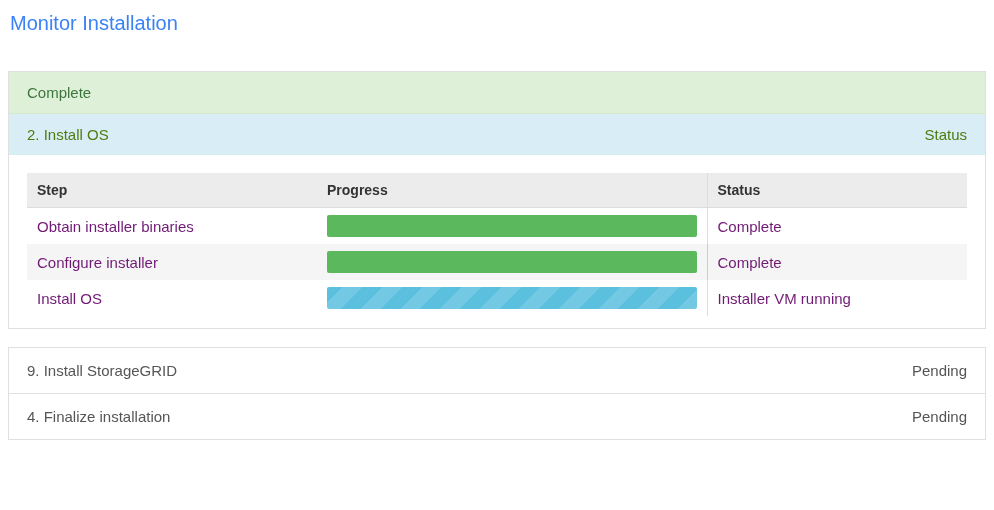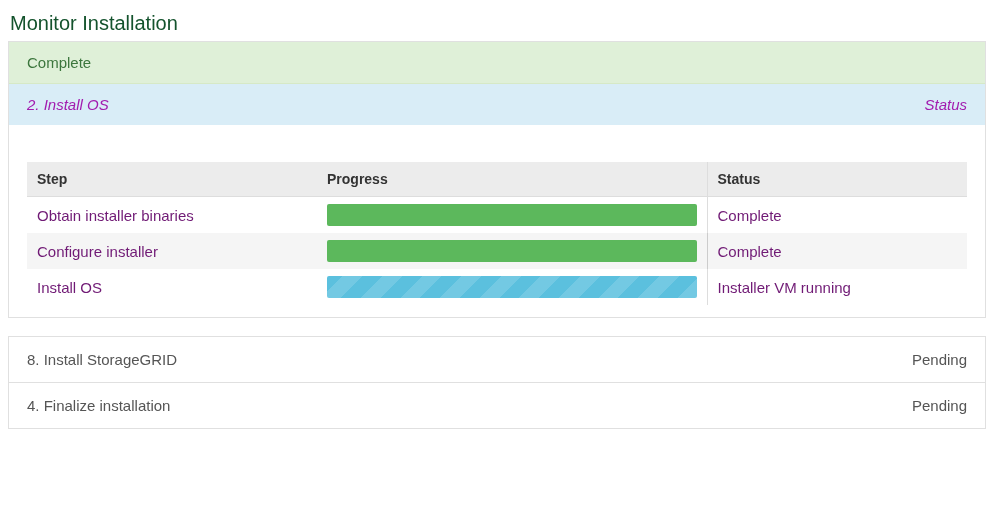--- a/index.html
+++ b/index.html
@@ -10,53 +10,51 @@
     body {
       font-family: -apple-system, BlinkMacSystemFont, "Segoe UI", Arial, sans-serif;
       background: #ffffff;
       padding: 12px 8px;
       width: 994px;
       color: #555;
     }
     .page-title {
       font-size: 20px;
       font-weight: 400;
-      color: #14532d;
-      margin-bottom: 6px;
+      color: #3b82f6;
+      margin-bottom: 36px;
       padding-left: 2px;
     }
     .stage-panel {
       border: 1px solid #e0e0e0;
       margin-bottom: 18px;
     }
     .stage-header {
       display: flex;
       justify-content: space-between;
       align-items: center;
       padding: 12px 18px;
       font-size: 15px;
     }
     .stage-header.complete {
       background: #dff0d8;
       color: #3c763d;
       border-bottom: 1px solid #d6e9c6;
     }
     .stage-header.running {
       background: #d9edf7;
-      color: #a21caf;
-      font-style: italic;
+      color: #4d7c0f;
     }
     .stage-body {
       padding: 18px 18px 12px 18px;
       background: #fff;
     }
     .steps-table {
       width: 100%;
       border-collapse: collapse;
-      margin-top: 19px;
     }
     .steps-table thead th {
       background: #ececec;
       text-align: left;
       font-weight: 700;
       font-size: 14px;
       color: #333;
       padding: 9px 10px;
       border-bottom: 1px solid #ddd;
     }
@@ -151,19 +149,19 @@
             <div class="progress-bar active"></div>
           </td>
           <td class="col-status">Installer VM running</td>
         </tr>
       </tbody>
     </table>
   </div>
 </div>
 
 <div class="simple-stage first">
-  <span>8. Install StorageGRID</span>
+  <span>9. Install StorageGRID</span>
   <span>Pending</span>
 </div>
 <div class="simple-stage">
   <span>4. Finalize installation</span>
   <span>Pending</span>
 </div>
 
 </body></html>

